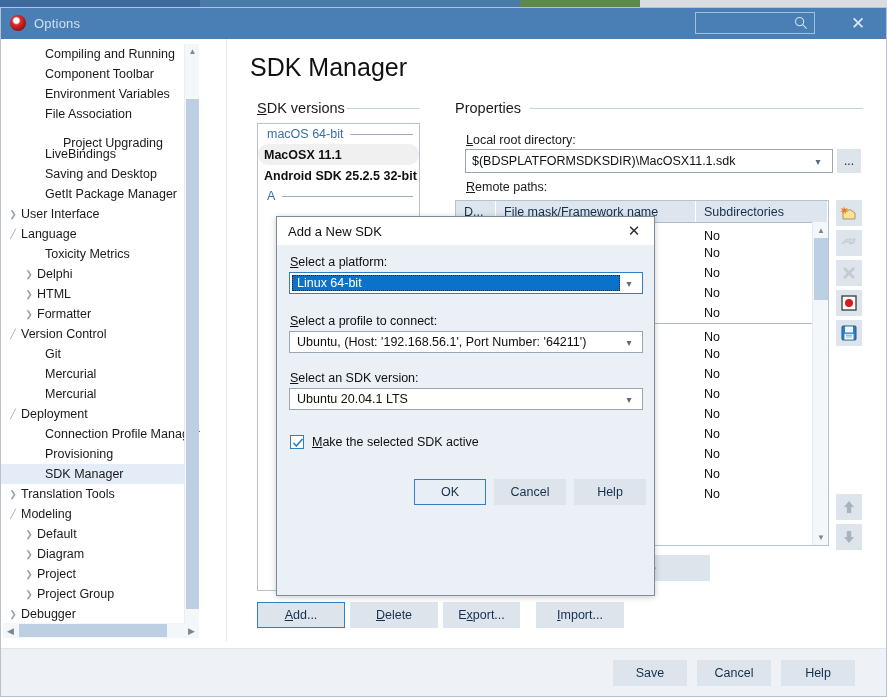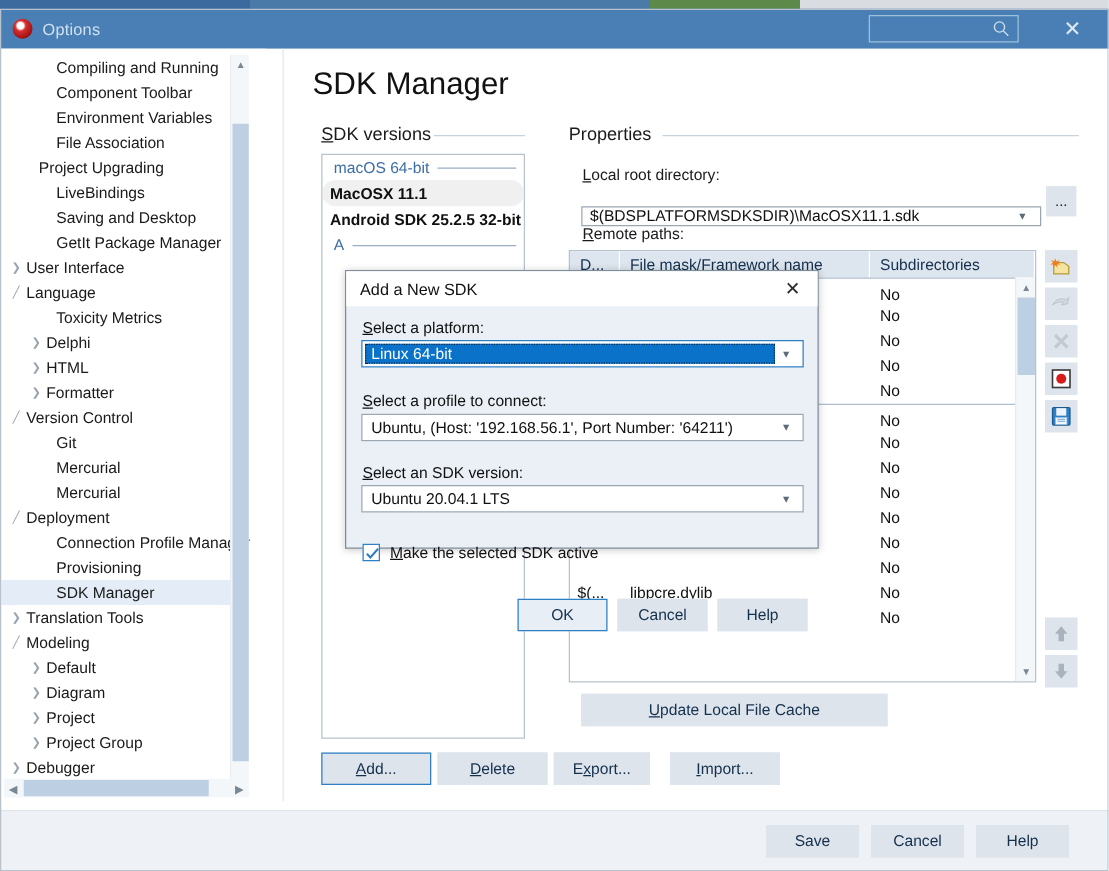--- a/index.html
+++ b/index.html
@@ -140,24 +140,23 @@
     height: 21px; display:flex; align-items:center;
     font-weight: bold; font-size: 12.5px; padding-left: 6px; color: #101010;
   }
   .sdk-ver.hl { background: #f0f0f0; border-radius: 10px; }
 
   
   .lbl-small { position: absolute; font-size: 12.5px; color: #1a1a1a; }
   .lbl-small .ul { text-decoration: underline; }
 
   .combo {
-    position: absolute; height: 16px; border: 1px solid #9aa7b3; background: #ffffff;
+    position: absolute; height: 24px; border: 1px solid #9aa7b3; background: #ffffff;
     display: flex; align-items: center; font-size: 12.5px; padding-left: 6px;
     color: #101010;
-    margin-top: 16px;
   }
   .combo .chev {
     position: absolute; right: 5px; top: 0; bottom: 0; width: 18px;
     display:flex; align-items:center; justify-content:center; color:#5b6b79; font-size:10px;
   }
   .btn-ell {
     position: absolute; height: 24px; width: 24px;
     background: #dde4ec; border: 1px solid #dde4ec; color:#1a1a1a;
     display:flex; align-items:center; justify-content:center; font-size: 12px;
   }
@@ -214,21 +213,21 @@
   }
   .footer .btn { background: #dde4ec; border-color: #dde4ec; }
 
   .winborder {
     position: absolute; left: 0; top: 7px; width: 887px; height: 690px;
     border: 1px solid #b9c2cb; pointer-events: none;
   }
 
   
   .modal {
-    position: absolute; left: 276px; top: 216px; width: 379px; height: 223px;
+    position: absolute; left: 276px; top: 216px; width: 379px; height: 380px;
     background: #eaf0f6; border: 1px solid #7f8c99;
     box-shadow: 0 1px 6px rgba(0,0,0,.22);
   }
   .modal-head {
     position: absolute; left:0; top:0; right:0; height: 28px;
     background: #ffffff; display:flex; align-items:center;
   }
   .modal-title { margin-left: 11px; font-size: 13px; color: #101010; }
   .modal-x {
     position: absolute; right: 8px; top: 3px; width: 24px; height: 22px;
@@ -305,21 +304,21 @@
             <span class="lbl">Component Toolbar</span>
           </div>
           <div class="tree-item d1" style="padding-left: 30px;">
             <span class="tw">&nbsp;</span>
             <span class="lbl">Environment Variables</span>
           </div>
           <div class="tree-item d1" style="padding-left: 30px;">
             <span class="tw">&nbsp;</span>
             <span class="lbl">File Association</span>
           </div>
-          <div class="tree-item d1" style="padding-left: 16px;">
+          <div class="tree-item d1" style="padding-left: 30px; flex-direction: column;">
             <span class="tw">&nbsp;</span>
             <span class="lbl">Project Upgrading</span>
           </div>
           <div class="tree-item d1" style="padding-left: 30px;">
             <span class="tw">&nbsp;</span>
             <span class="lbl">LiveBindings</span>
           </div>
           <div class="tree-item d1" style="padding-left: 30px;">
             <span class="tw">&nbsp;</span>
             <span class="lbl">Saving and Desktop</span>

